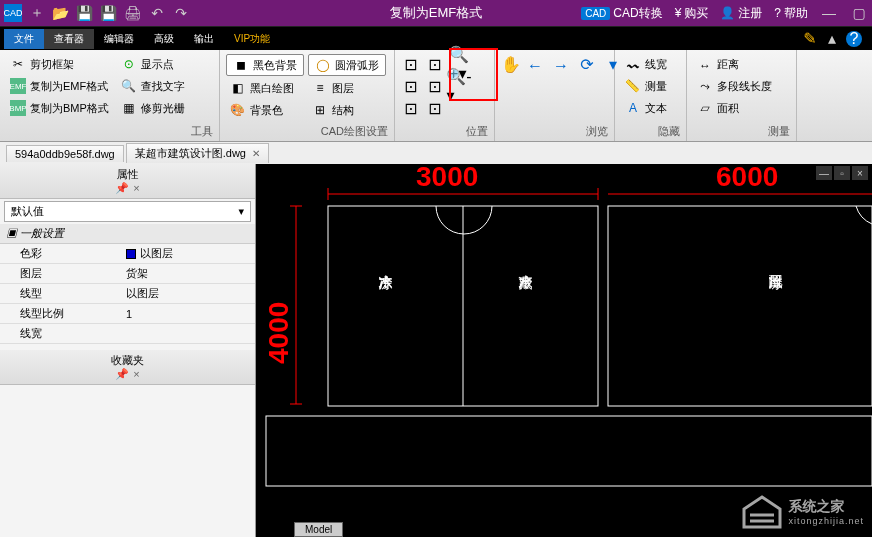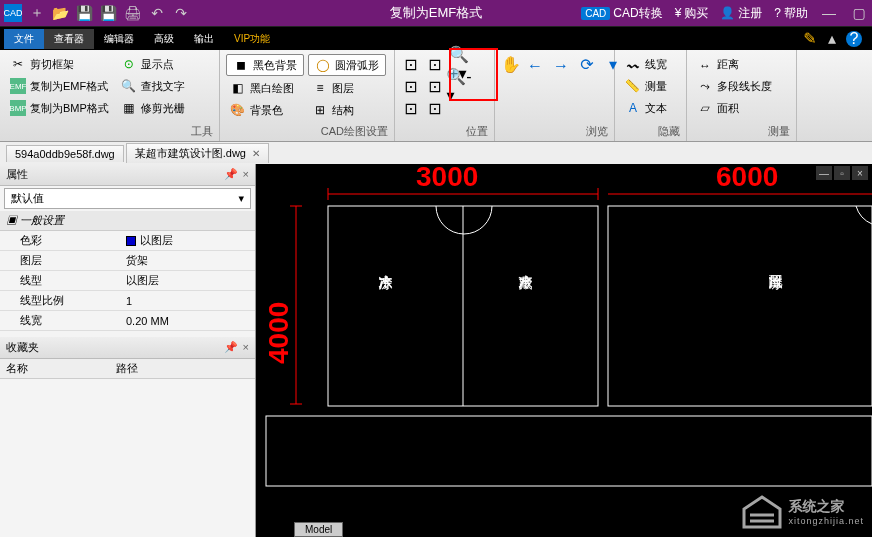--- a/index.html
+++ b/index.html
@@ -30,21 +30,21 @@
 .rib-btn.bordered { border: 1px solid #888; background: #fff; border-radius: 2px; padding: 2px 6px; }
 .rib-ic { width: 20px; height: 20px; display: flex; align-items: center; justify-content: center; border: 1px solid transparent; }
 .red-box { position: absolute; border: 2px solid red; pointer-events: none; }
 
 .tabs-row { height: 22px; background: #eee; display: flex; align-items: center; gap: 2px; padding: 0 6px; font-size: 11px; }
 .file-tab { background: linear-gradient(#fafafa,#e8e8e8); border: 1px solid #bbb; border-bottom: none; padding: 2px 8px; display: flex; align-items: center; gap: 6px; }
 .file-tab .close-x { font-size: 10px; color: #666; }
 
 .workspace { display: flex; height: 375px; }
 .left-panel { width: 256px; background: #f4f4f4; border-right: 1px solid #999; display: flex; flex-direction: column; font-size: 11px; }
-.panel-header { background: linear-gradient(#eee,#ddd); padding: 3px 6px; border-bottom: 1px solid #bbb; display: flex; justify-content: space-between; align-items: center; }
+.panel-header { background: linear-gradient(#eee,#ddd); padding: 3px 6px; border-bottom: 1px solid #bbb; display: flex; justify-content: space-between; align-items: center; flex-direction: column; }
 .panel-header .hx { display: flex; gap: 4px; }
 .panel-header .hx span { font-size: 11px; color: #666; }
 .dropdown { border: 1px solid #aaa; background: #fff; padding: 2px 6px; margin: 2px 4px; display: flex; justify-content: space-between; align-items: center; }
 .prop-section { background: #e8e8e8; padding: 2px 6px; border-bottom: 1px solid #ccc; font-style: italic; }
 .prop-grid { }
 .prop-row { display: flex; border-bottom: 1px solid #ddd; padding: 2px 0; }
 .prop-row .k { width: 126px; padding-left: 20px; }
 .prop-row .v { flex: 1; display: flex; align-items: center; gap: 4px; }
 .color-sw { width: 10px; height: 10px; background: #0000cc; border: 1px solid #000; display: inline-block; }
 .fav-header { display: flex; border-bottom: 1px solid #ccc; background: #eee; }
@@ -296,34 +296,29 @@
       <div class="prop-row">
           <span class="k">线型</span>
           <span class="v">以图层</span>
         </div>
       <div class="prop-row">
           <span class="k">线型比例</span>
           <span class="v">1</span>
         </div>
       <div class="prop-row">
           <span class="k">线宽</span>
-          <span class="v">0.20 MM</span>
         </div>
     </div>
     <div style="flex:0 0 6px;"></div>
     <div class="panel-header">
       <span>收藏夹</span>
       <div class="hx">
           <span>📌</span>
           <span>×</span>
         </div>
-    </div>
-    <div class="fav-header">
-      <span>名称</span>
-      <span>路径</span>
     </div>
     <div style="flex:1;"></div>
   </div>
 
   <div class="canvas-area">
     <div class="canvas-controls">
       <span>—</span>
       <span>▫</span>
       <span>×</span>
     </div>

